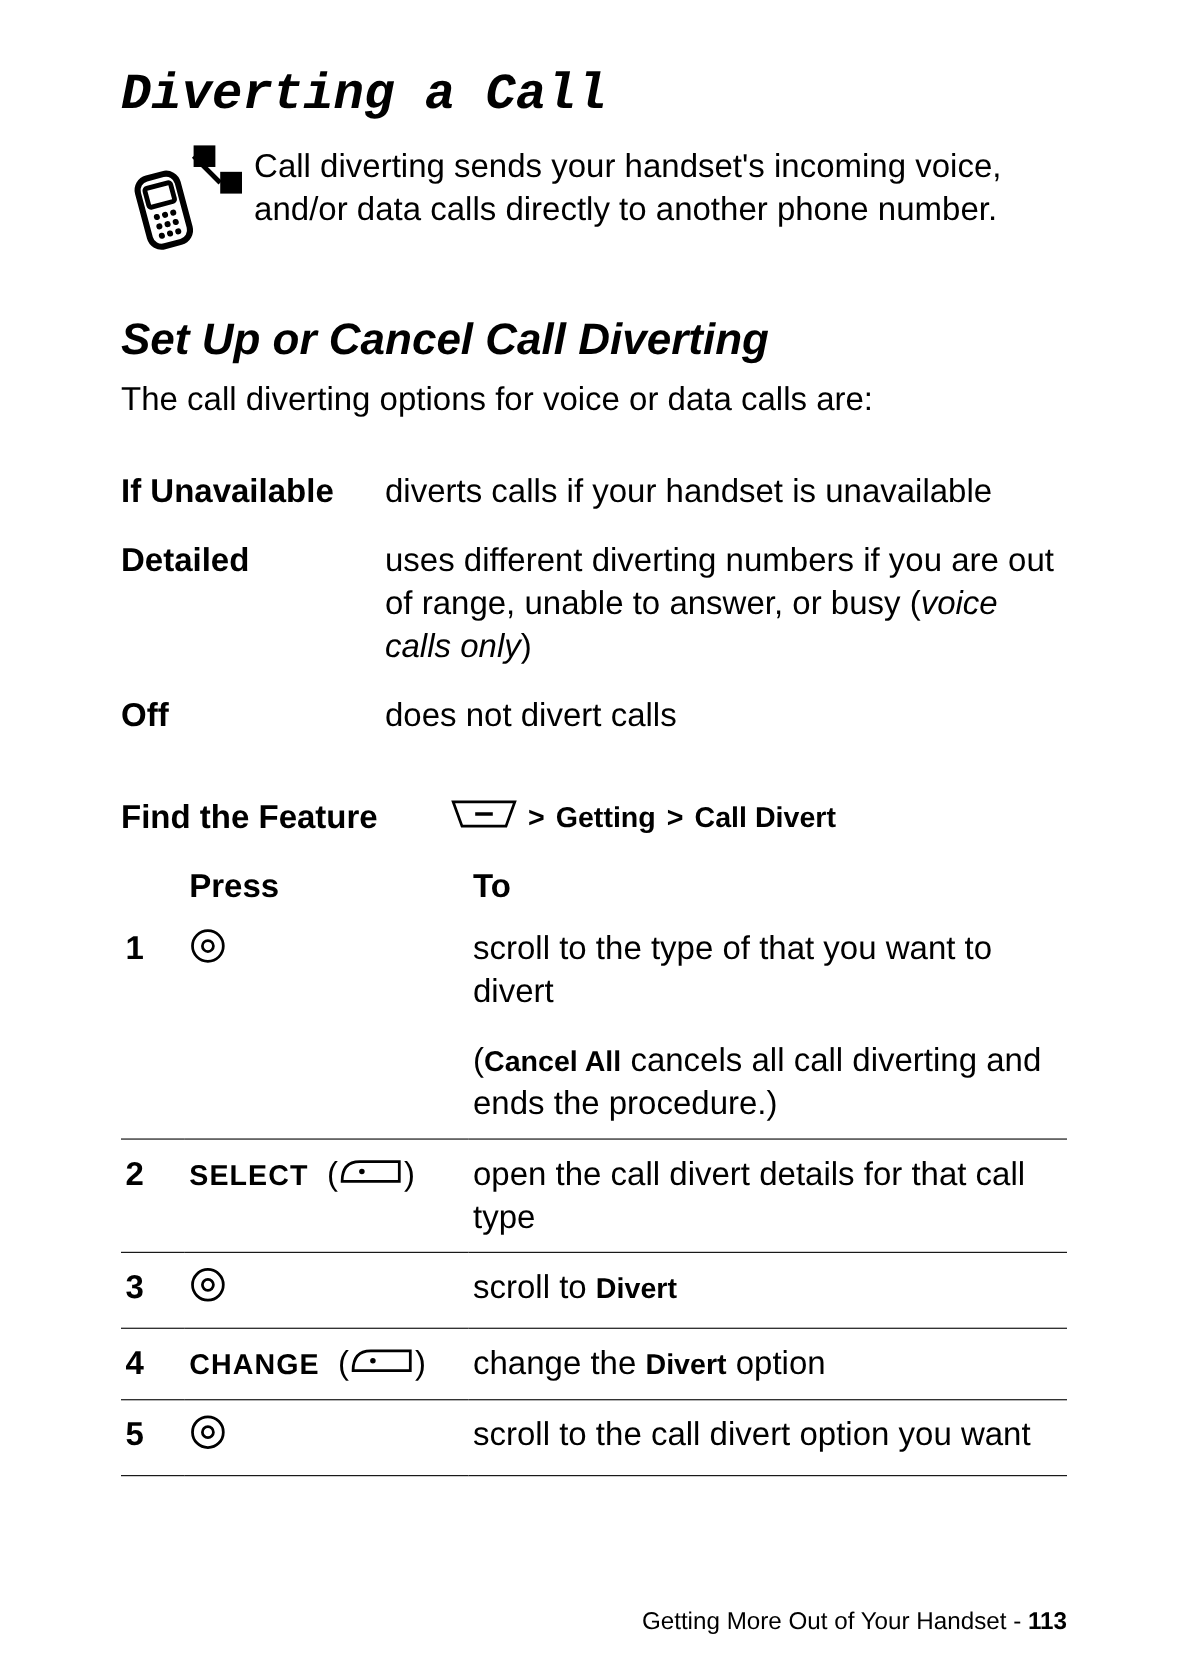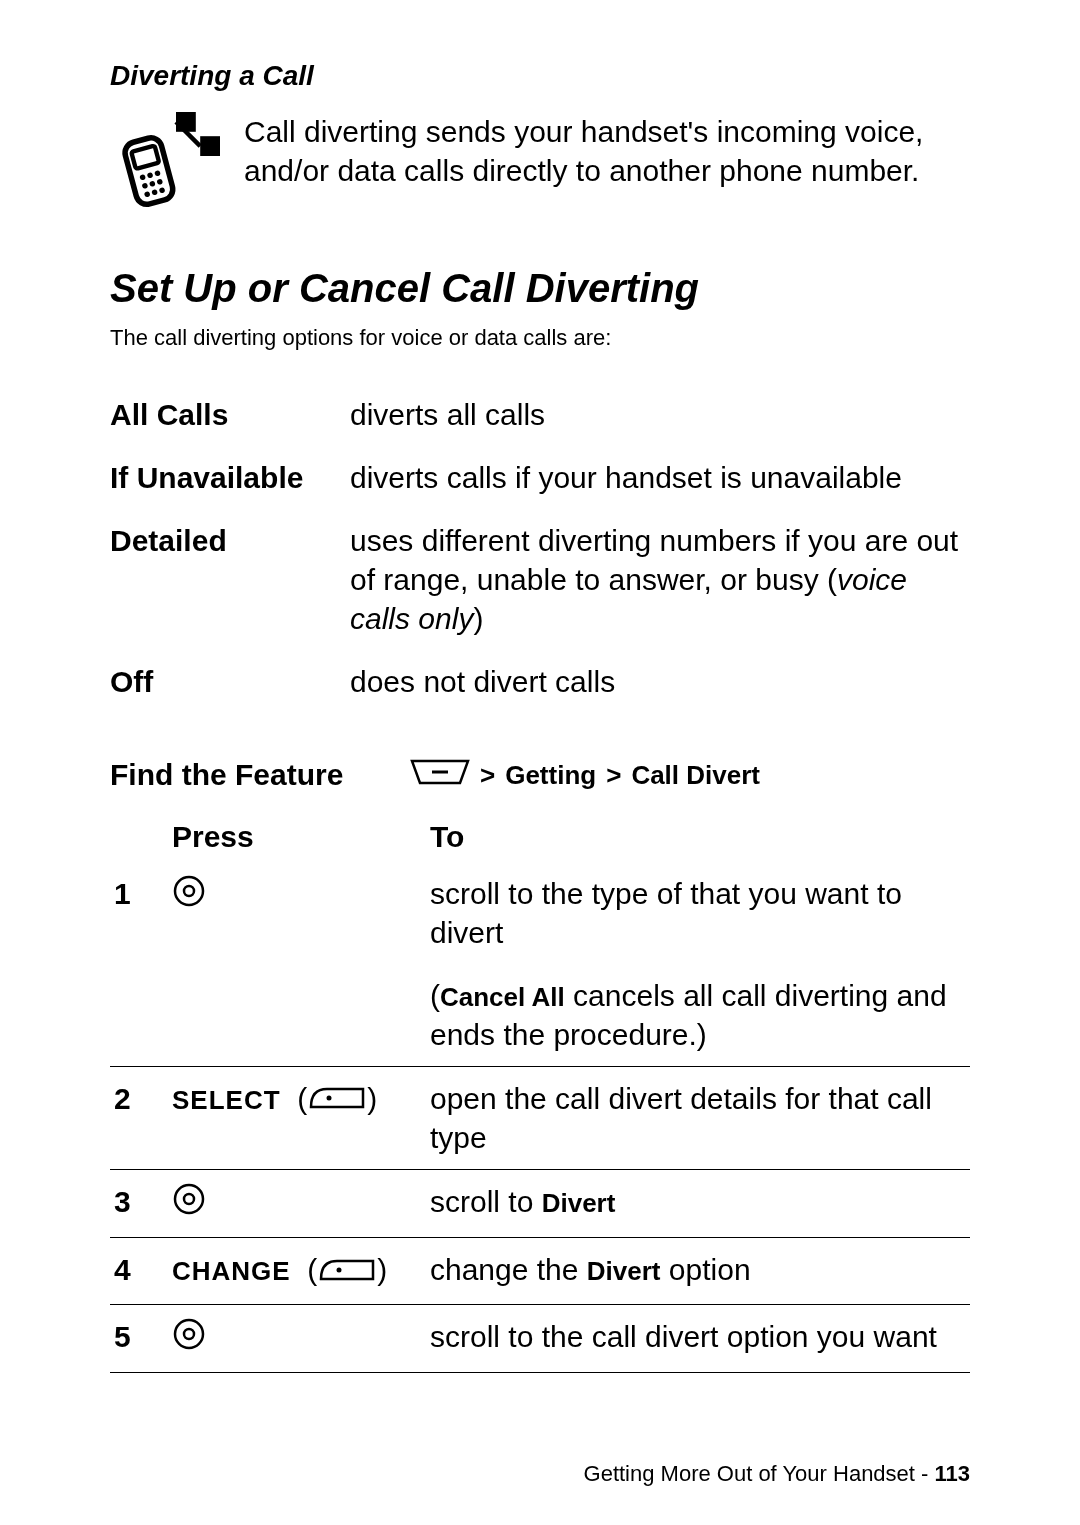--- a/index.html
+++ b/index.html
@@ -7,42 +7,42 @@
     width:1080px;
     height:1525px;
     background:#fff;
     font-family:Arial,Helvetica,sans-serif;
     color:#000;
     box-sizing:border-box;
     padding:60px 110px 40px 110px;
     position:relative;
   }
   h1{
-    font-family:Liberation Sans, sans-serif;
+    font-family:Liberation Mono, monospace;
     font-style:italic;
     font-weight:bold;
-    font-size:28px;
+    font-size:46px;
     margin:0 0 20px 0;
   }
   h2{
     font-family:Liberation Sans, sans-serif;
     font-style:italic;
     font-weight:bold;
     font-size:40px;
     margin:40px 0 12px 0;
   }
-  .intro-row{display:flex;align-items:flex-start;gap:24px;}
+  .intro-row{display:flex;align-items:flex-start;gap:11px;}
   .intro-text{font-size:30px;line-height:1.3;}
-  .body-text{font-size:22px;line-height:1.35;margin:8px 0 30px 0;}
+  .body-text{font-size:30px;line-height:1.35;margin:8px 0 30px 0;}
   .icon-phone{width:110px;flex:0 0 110px;}
   .opts-table{width:100%;border-collapse:collapse;margin-top:10px;}
   .opts-table td{vertical-align:top;padding:12px 10px 12px 0;font-size:30px;line-height:1.3;}
   .opt-label{font-family:"Arial Black",Arial,sans-serif;font-weight:900;letter-spacing:0;font-size:26px;width:230px;}
   .ital-paren{font-style:italic;}
-  .find-row{display:flex;align-items:flex-end;margin-top:45px;font-size:30px;}
+  .find-row{display:flex;align-items:flex-start;margin-top:45px;font-size:30px;}
   .find-label{font-weight:bold;flex:0 0 300px;}
   .find-path{font-family:"Arial Black",Arial,sans-serif;font-weight:900;font-size:26px;display:flex;align-items:center;gap:10px;}
   .menu-key{display:inline-block;}
   .steps-table{width:100%;border-collapse:collapse;margin-top:20px;font-size:30px;}
   .steps-table th{text-align:left;font-weight:bold;font-size:30px;padding:8px 4px;}
   .steps-table td{vertical-align:top;padding:12px 4px;line-height:1.3;border-bottom:1.5px solid #000;}
   .steps-table tr.no-border td{border-bottom:none;}
   .col-num{width:50px;font-weight:bold;}
   .col-press{width:250px;}
   .press-label{font-family:"Arial Black",Arial,sans-serif;font-weight:900;font-size:26px;letter-spacing:1px;}
@@ -83,24 +83,20 @@
     </svg>
   </div>
   <div class="intro-text">Call diverting sends your handset's incoming voice, and/or data calls directly to another phone number.</div>
 </div>
 
 <h2>Set Up or Cancel Call Diverting</h2>
 <div class="body-text">The call diverting options for voice or data calls are:</div>
 
 <table class="opts-table">
   <tbody>
-      <tr>
-    <td class="opt-label">All Calls</td>
-    <td>diverts all calls</td>
-  </tr>
   <tr>
     <td class="opt-label">If Unavailable</td>
     <td>diverts calls if your handset is unavailable</td>
   </tr>
   <tr>
     <td class="opt-label">Detailed</td>
     <td>
       <span>uses different diverting numbers if you are out of range, unable to answer, or busy (</span><span class="ital-paren">voice calls only</span><span>)</span>
     </td>
   </tr>

